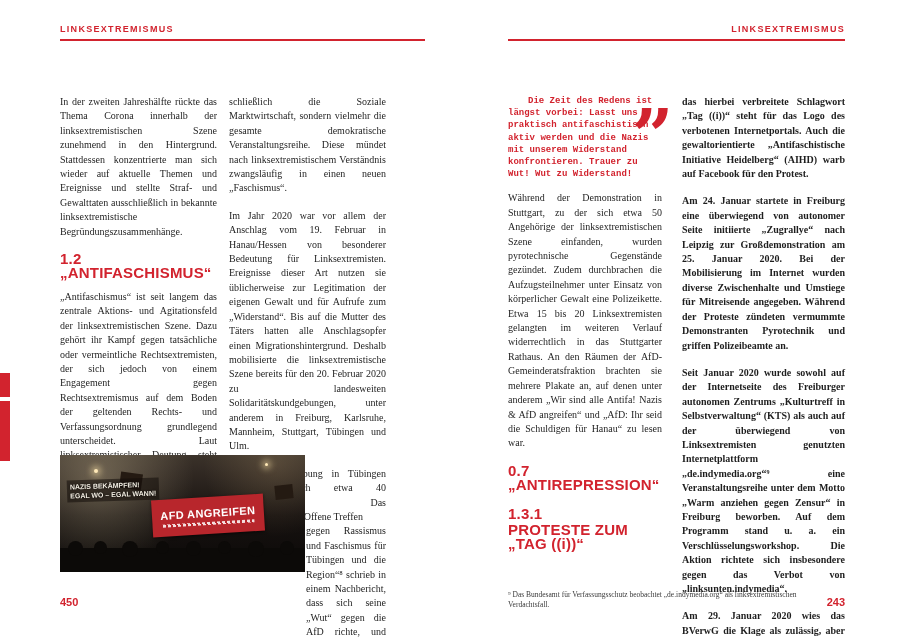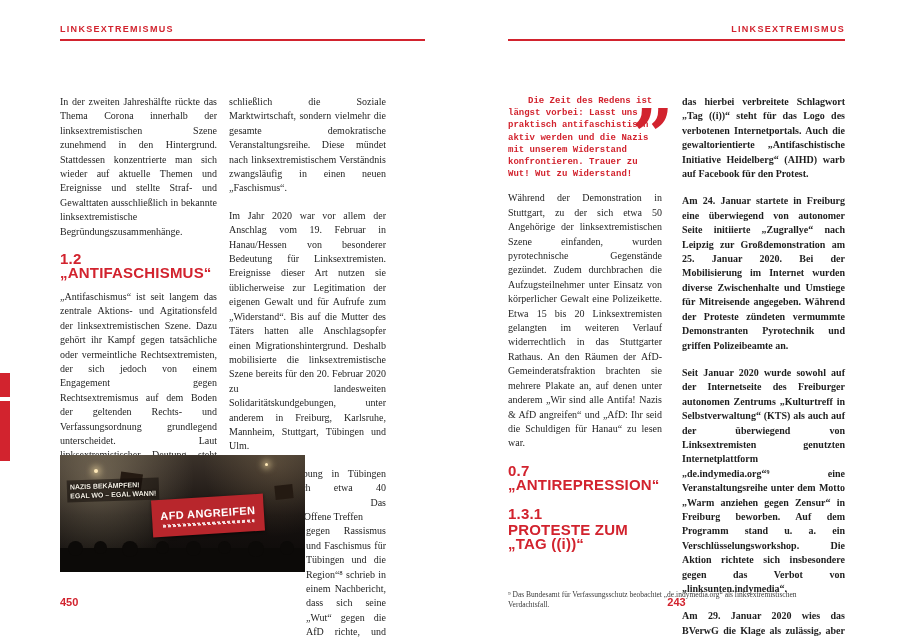--- a/index.html
+++ b/index.html
@@ -88,21 +88,21 @@
   
   #footnote {
     position:absolute; left:508px; top:590px; width:302px;
     font-size:7.5px; line-height:9.5px; color:#3a3a3a; text-align:left;
   }
   .page-num {
     position:absolute; top:596px; font-family:"Liberation Sans",sans-serif;
     font-weight:bold; font-size:11px; color:var(--accent);
   }
   .page-num.left  { left:60px; }
-  .page-num.right { left:508px; width:337px; text-align:center; }
+  .page-num.right { left:508px; width:337px; text-align:right; }
 </style>
 </head>
 <body>
 
 <div class="sheet">
 
   <div class="page-header left">LINKSEXTREMISMUS</div>
   <div class="page-header right">LINKSEXTREMISMUS</div>
   <div class="rule left"></div>
   <div class="rule right"></div>

